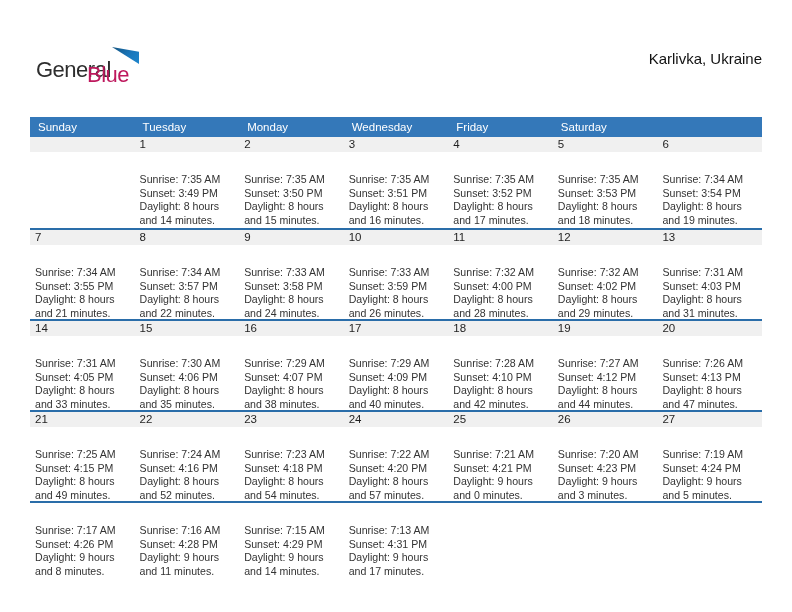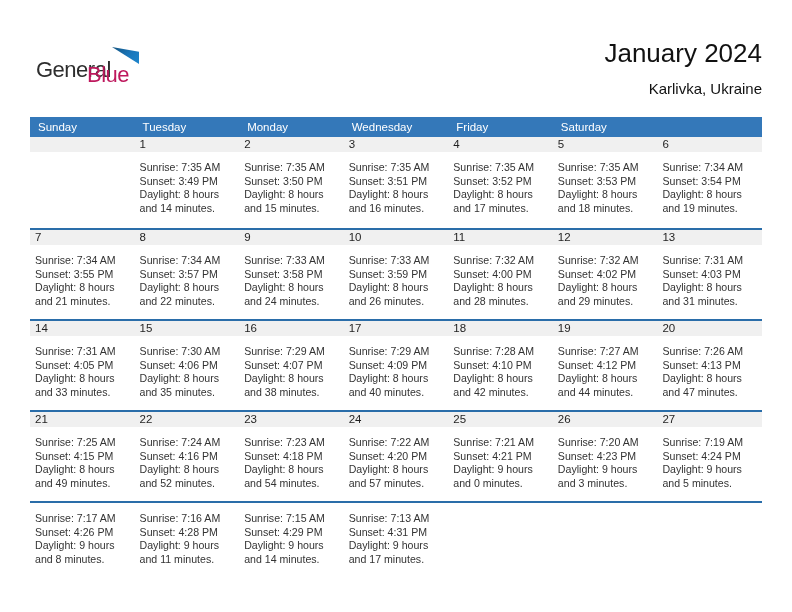--- a/index.html
+++ b/index.html
@@ -23,37 +23,36 @@
   
   .calendar { position:absolute; left:30px; top:105px; width:732px;margin-top:12px; }
   .weekday-row { display:grid; grid-template-columns:repeat(7,1fr); height:20px;
     background:#3478b9; }
   .weekday-cell { color:#ffffff; font-size:11.5px; line-height:20px; padding-left:8px;
     overflow:hidden; white-space:nowrap; }
   .week-row { height:91px; }
   .week-row.bordered { border-top:2px solid #2a6da9; }
   .day-band { display:grid; grid-template-columns:repeat(7,1fr); height:15px; background:#f0f0f0; }
   .day-num { font-size:11.5px; line-height:15px; padding-left:5px; color:#1f1f1f; }
-  .day-details { display:grid; grid-template-columns:repeat(7,1fr); padding-top:9px; }
+  .day-details { display:grid; grid-template-columns:repeat(7,1fr); padding-top:21px; }
   .day-cell { padding-left:5px; }
   .detail-line { font-size:10.6px; line-height:13.5px; color:#333333; white-space:nowrap; }
 </style>
 </head>
 <body>
 
 <div class="page">
 
   <div class="logo">
     <span class="logo-general">General</span>
     <span class="logo-triangle"></span>
     <span class="logo-blue">Blue</span>
   </div>
 
   <div class="title-block">
-    <div class="month-title">January 2024</div>
     <div class="location">Karlivka, Ukraine</div>
   </div>
 
   <div class="calendar">
     <div class="weekday-row">
         <div class="weekday-cell">Sunday</div>
         <div class="weekday-cell">Tuesday</div>
         <div class="weekday-cell">Monday</div>
         <div class="weekday-cell">Wednesday</div>
         <div class="weekday-cell">Friday</div>

